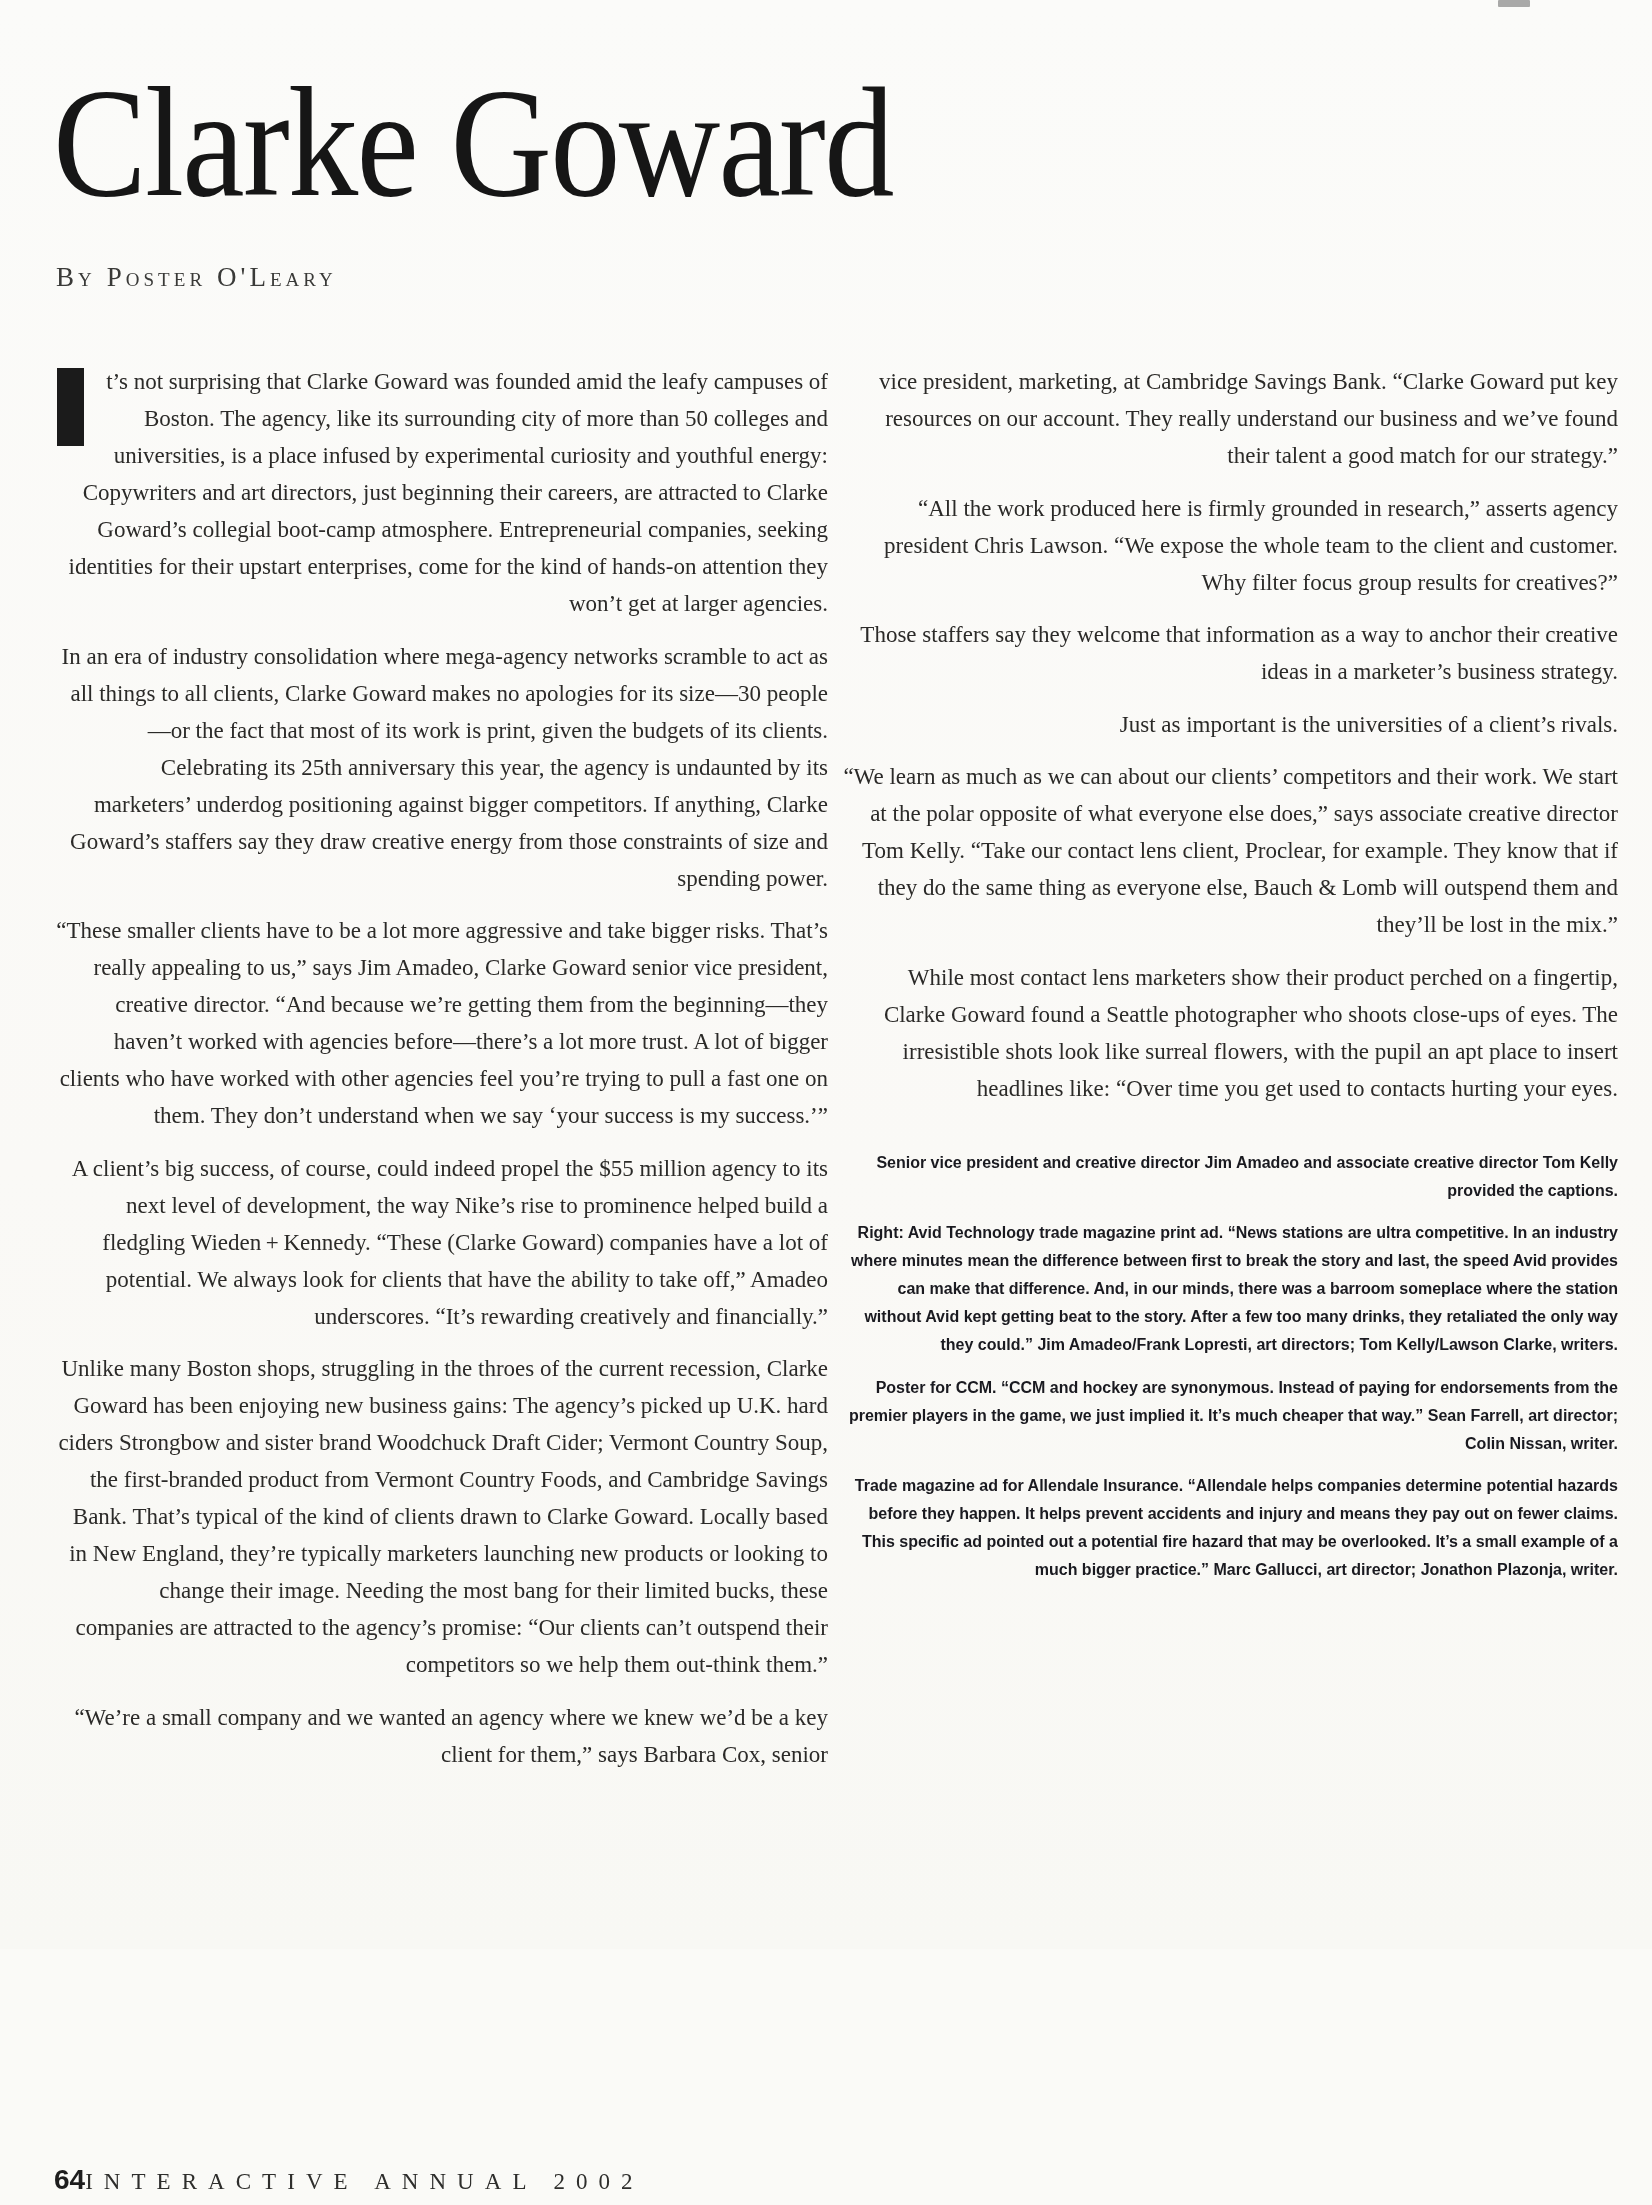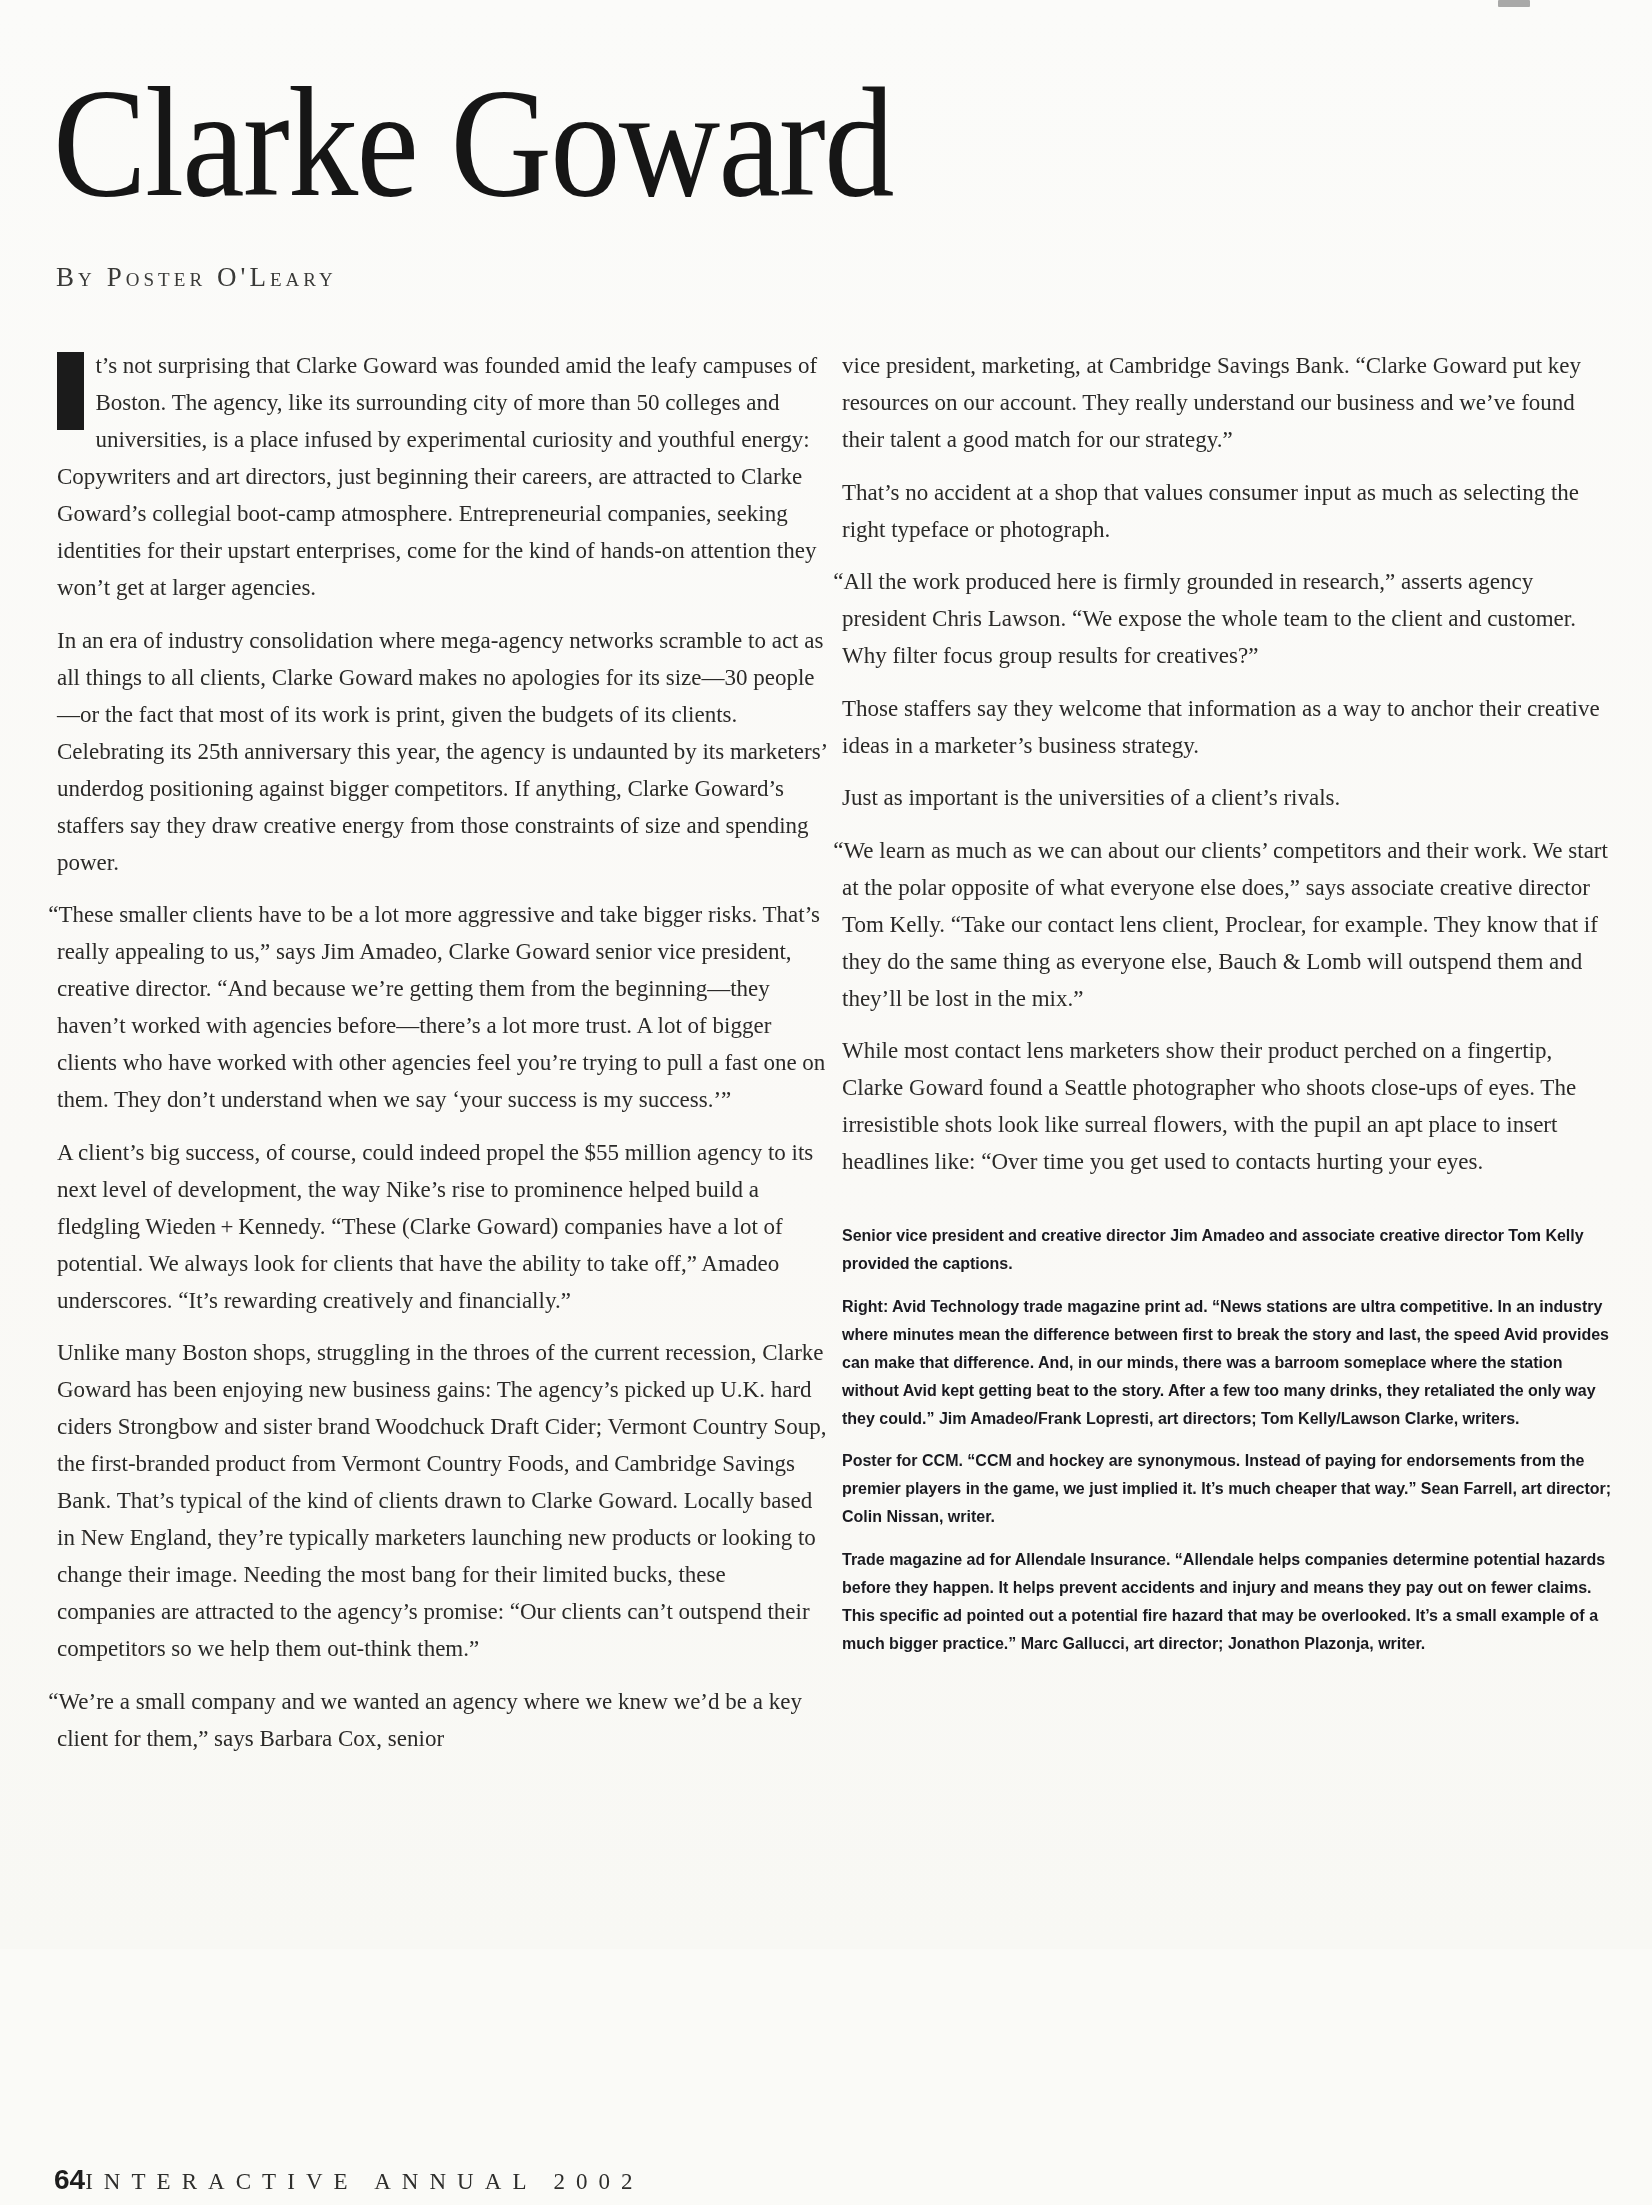--- a/index.html
+++ b/index.html
@@ -47,25 +47,25 @@
     left: 56px;
     top: 262px;
     font-family: "Liberation Serif", serif;
     font-variant: small-caps;
     font-size: 27px;
     letter-spacing: 0.15em;
     color: #3a3a38;
   }
   .col {
     position: absolute;
-    top: 347px;
+    top: 363px;
     color: #2b2a28;
     font-size: 23px;
     line-height: 37px;
-    text-align: left;
+    text-align: right;
   }
   .col-left  { left: 57px;  width: 771px; }
   .col-right { left: 842px; width: 776px; }
   .body-p { margin: 0 0 15.5px 0; }
   .body-p:last-child { margin-bottom: 0; }
   .body-p.hang { text-indent: -0.38em; }
   .dropcap {
     float: left;
     width: 27px;
     height: 78px;
@@ -123,21 +123,20 @@
     <p class="body-p"><span class="dropcap">I</span><span>t’s not surprising that Clarke Goward was founded amid the leafy campuses of Boston. The agency, like its surrounding city of more than 50 colleges and universities, is a place infused by experimental curiosity and youthful energy: Copywriters and art directors, just beginning their careers, are attracted to Clarke Goward’s collegial boot-camp atmosphere. Entrepreneurial companies, seeking identities for their upstart enterprises, come for the kind of hands-on attention they won’t get at larger agencies.</span></p>
     <p class="body-p">In an era of industry consolidation where mega-agency networks scramble to act as all things to all clients, Clarke Goward makes no apologies for its size—30 people—or the fact that most of its work is print, given the budgets of its clients. Celebrating its 25th anniversary this year, the agency is undaunted by its marketers’ underdog positioning against bigger competitors. If anything, Clarke Goward’s staffers say they draw creative energy from those constraints of size and spending power.</p>
     <p class="body-p hang">“These smaller clients have to be a lot more aggressive and take bigger risks. That’s really appealing to us,” says Jim Amadeo, Clarke Goward senior vice president, creative director. “And because we’re getting them from the beginning—they haven’t worked with agencies before—there’s a lot more trust. A lot of bigger clients who have worked with other agencies feel you’re trying to pull a fast one on them. They don’t understand when we say ‘your success is my success.’”</p>
     <p class="body-p">A client’s big success, of course, could indeed propel the $55 million agency to its next level of development, the way Nike’s rise to prominence helped build a fledgling Wieden + Kennedy. “These (Clarke Goward) companies have a lot of potential. We always look for clients that have the ability to take off,” Amadeo underscores. “It’s rewarding creatively and financially.”</p>
     <p class="body-p">Unlike many Boston shops, struggling in the throes of the current recession, Clarke Goward has been enjoying new business gains: The agency’s picked up U.K. hard ciders Strongbow and sister brand Woodchuck Draft Cider; Vermont Country Soup, the first-branded product from Vermont Country Foods, and Cambridge Savings Bank. That’s typical of the kind of clients drawn to Clarke Goward. Locally based in New England, they’re typically marketers launching new products or looking to change their image. Needing the most bang for their limited bucks, these companies are attracted to the agency’s promise: “Our clients can’t outspend their competitors so we help them out-think them.”</p>
     <p class="body-p hang">“We’re a small company and we wanted an agency where we knew we’d be a key client for them,” says Barbara Cox, senior</p>
   </div>
 
   <div class="col col-right">
     <p class="body-p">vice president, marketing, at Cambridge Savings Bank. “Clarke Goward put key resources on our account. They really understand our business and we’ve found their talent a good match for our strategy.”</p>
-    <p class="body-p">That’s no accident at a shop that values consumer input as much as selecting the right typeface or photograph.</p>
     <p class="body-p hang">“All the work produced here is firmly grounded in research,” asserts agency president Chris Lawson. “We expose the whole team to the client and customer. Why filter focus group results for creatives?”</p>
     <p class="body-p">Those staffers say they welcome that information as a way to anchor their creative ideas in a marketer’s business strategy.</p>
     <p class="body-p">Just as important is the universities of a client’s rivals.</p>
     <p class="body-p hang">“We learn as much as we can about our clients’ competitors and their work. We start at the polar opposite of what everyone else does,” says associate creative director Tom Kelly. “Take our contact lens client, Proclear, for example. They know that if they do the same thing as everyone else, Bauch &amp; Lomb will outspend them and they’ll be lost in the mix.”</p>
     <p class="body-p">While most contact lens marketers show their product perched on a fingertip, Clarke Goward found a Seattle photographer who shoots close-ups of eyes. The irresistible shots look like surreal flowers, with the pupil an apt place to insert headlines like: “Over time you get used to contacts hurting your eyes.</p>
 
     <div class="captions">
       <p class="caption-p">Senior vice president and creative director Jim Amadeo and associate creative director Tom Kelly provided the captions.</p>
       <p class="caption-p">Right: Avid Technology trade magazine print ad. “News stations are ultra competitive. In an industry where minutes mean the difference between first to break the story and last, the speed Avid provides can make that difference. And, in our minds, there was a barroom someplace where the station without Avid kept getting beat to the story. After a few too many drinks, they retaliated the only way they could.” Jim Amadeo/Frank Lopresti, art directors; Tom Kelly/Lawson Clarke, writers.</p>
       <p class="caption-p">Poster for CCM. “CCM and hockey are synonymous. Instead of paying for endorsements from the premier players in the game, we just implied it. It’s much cheaper that way.” Sean Farrell, art director; Colin Nissan, writer.</p>

